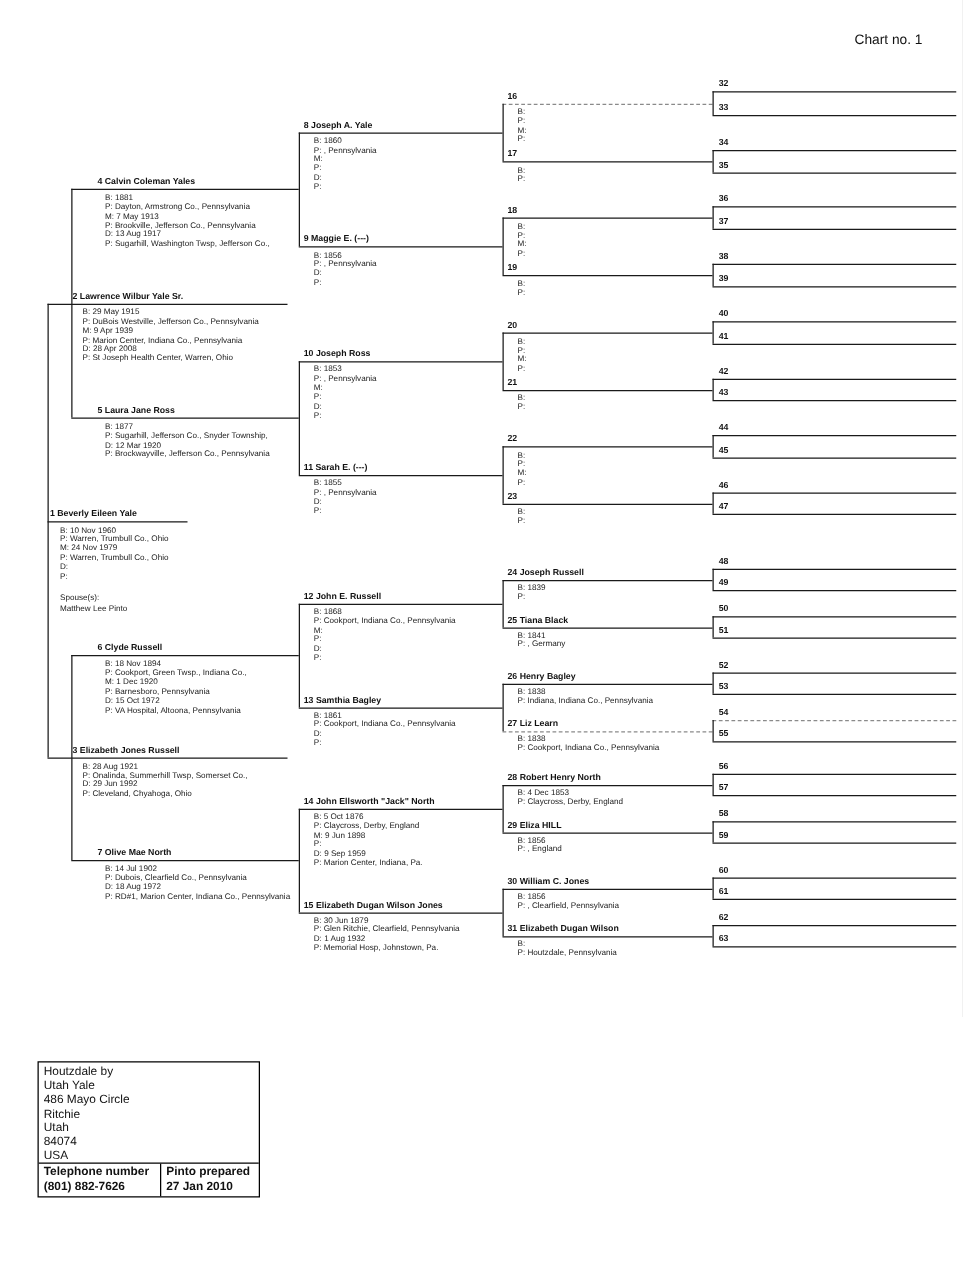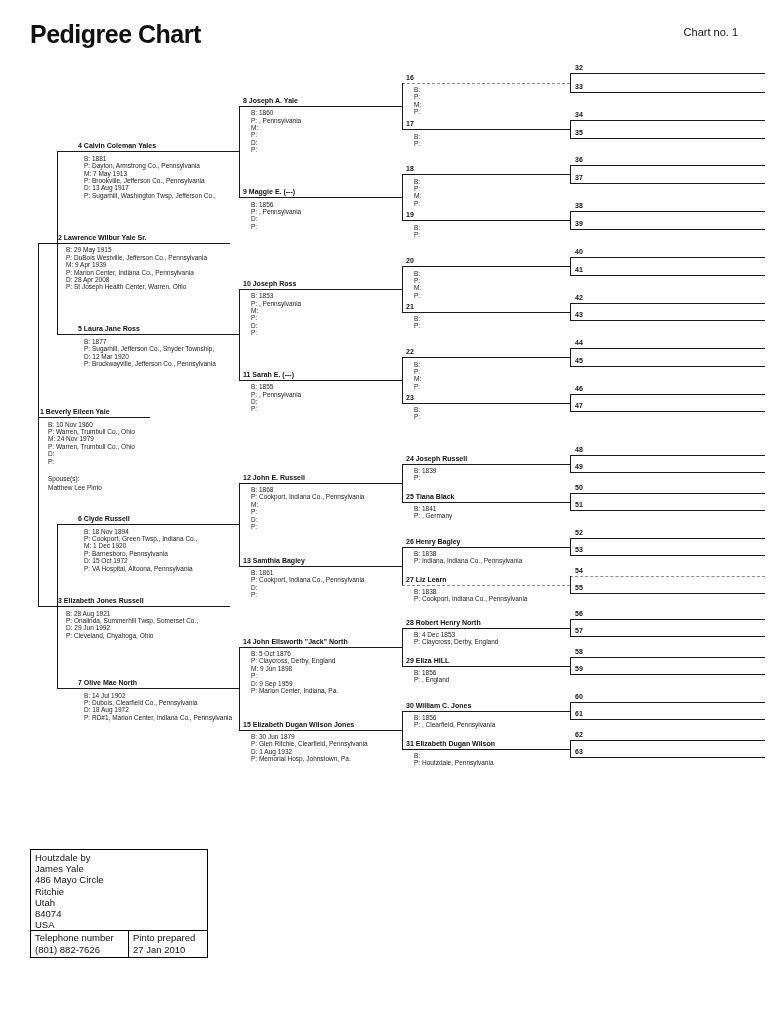--- a/index.html
+++ b/index.html
@@ -11,30 +11,29 @@
   .hl{position:absolute;height:0;border-top:1px solid #1a1a1a;}
   .hl.dashed{border-top:1px dashed #8a8a8a;}
   .vl{position:absolute;width:0;border-left:1px solid #1a1a1a;}
   .plabel{position:absolute;font-size:7px;font-weight:bold;white-space:nowrap;line-height:9px;}
   .pdetail{position:absolute;font-size:6.5px;line-height:7px;white-space:nowrap;color:#1a1a1a;}
   .stubnum{position:absolute;font-size:7px;font-weight:bold;line-height:9px;}
   
   .fbox{position:absolute;left:30px;top:849px;width:176px;border:1px solid #000;background:#fff;}
   .fline{font-size:9.5px;line-height:11.2px;padding-left:4px;white-space:nowrap;}
   .fline:first-child{padding-top:2px;}
-  .fbottom{display:flex;border-top:1px solid #000;}
+  .fbottom{display:flex;border-top:1px solid #000;font-weight:bold;}
   .fcell{font-size:9.5px;line-height:11.5px;padding:1px 3px 2px 4px;}
   .fcell.left{width:90px;border-right:1px solid #000;}
   .fcell.right{flex:1;}
 </style>
 </head>
 <body>
 
 <div class="page">
-  <div class="title">Pedigree Chart</div>
   <div class="chartno">Chart no. 1</div>
 
   <div id="tree">
       <div class="hl" style="left: 38px; top: 417px; width: 112px;"></div>
       <div class="plabel" style="left: 40px; top: 407px;">1 Beverly Eileen Yale</div>
       <div class="pdetail" style="left: 48px; top: 420.5px;">B: 10 Nov 1960</div>
       <div class="pdetail" style="left: 48px; top: 427.9px;">P: Warren, Trumbull Co., Ohio</div>
       <div class="pdetail" style="left: 48px; top: 435.3px;">M: 24 Nov 1979</div>
       <div class="pdetail" style="left: 48px; top: 442.7px;">P: Warren, Trumbull Co., Ohio</div>
       <div class="pdetail" style="left: 48px; top: 450.1px;">D:</div>
@@ -303,21 +302,21 @@
       <div class="vl" style="left: 570px; top: 538px; height: 17px;"></div>
       <div class="vl" style="left: 570px; top: 576px; height: 17px;"></div>
       <div class="vl" style="left: 570px; top: 619px; height: 17px;"></div>
       <div class="vl" style="left: 570px; top: 657px; height: 17px;"></div>
       <div class="vl" style="left: 570px; top: 702px; height: 17px;"></div>
       <div class="vl" style="left: 570px; top: 740px; height: 17px;"></div>
     </div>
 
   <div class="fbox">
     <div class="fline">Houtzdale by</div>
-    <div class="fline">James Yale</div>
+    <div class="fline">Utah Yale</div>
     <div class="fline">486 Mayo Circle</div>
     <div class="fline">Ritchie</div>
     <div class="fline">Utah</div>
     <div class="fline">84074</div>
     <div class="fline">USA</div>
     <div class="fbottom">
       <div class="fcell left">
         <div>Telephone number</div>
         <div>(801) 882-7626</div>
       </div>

